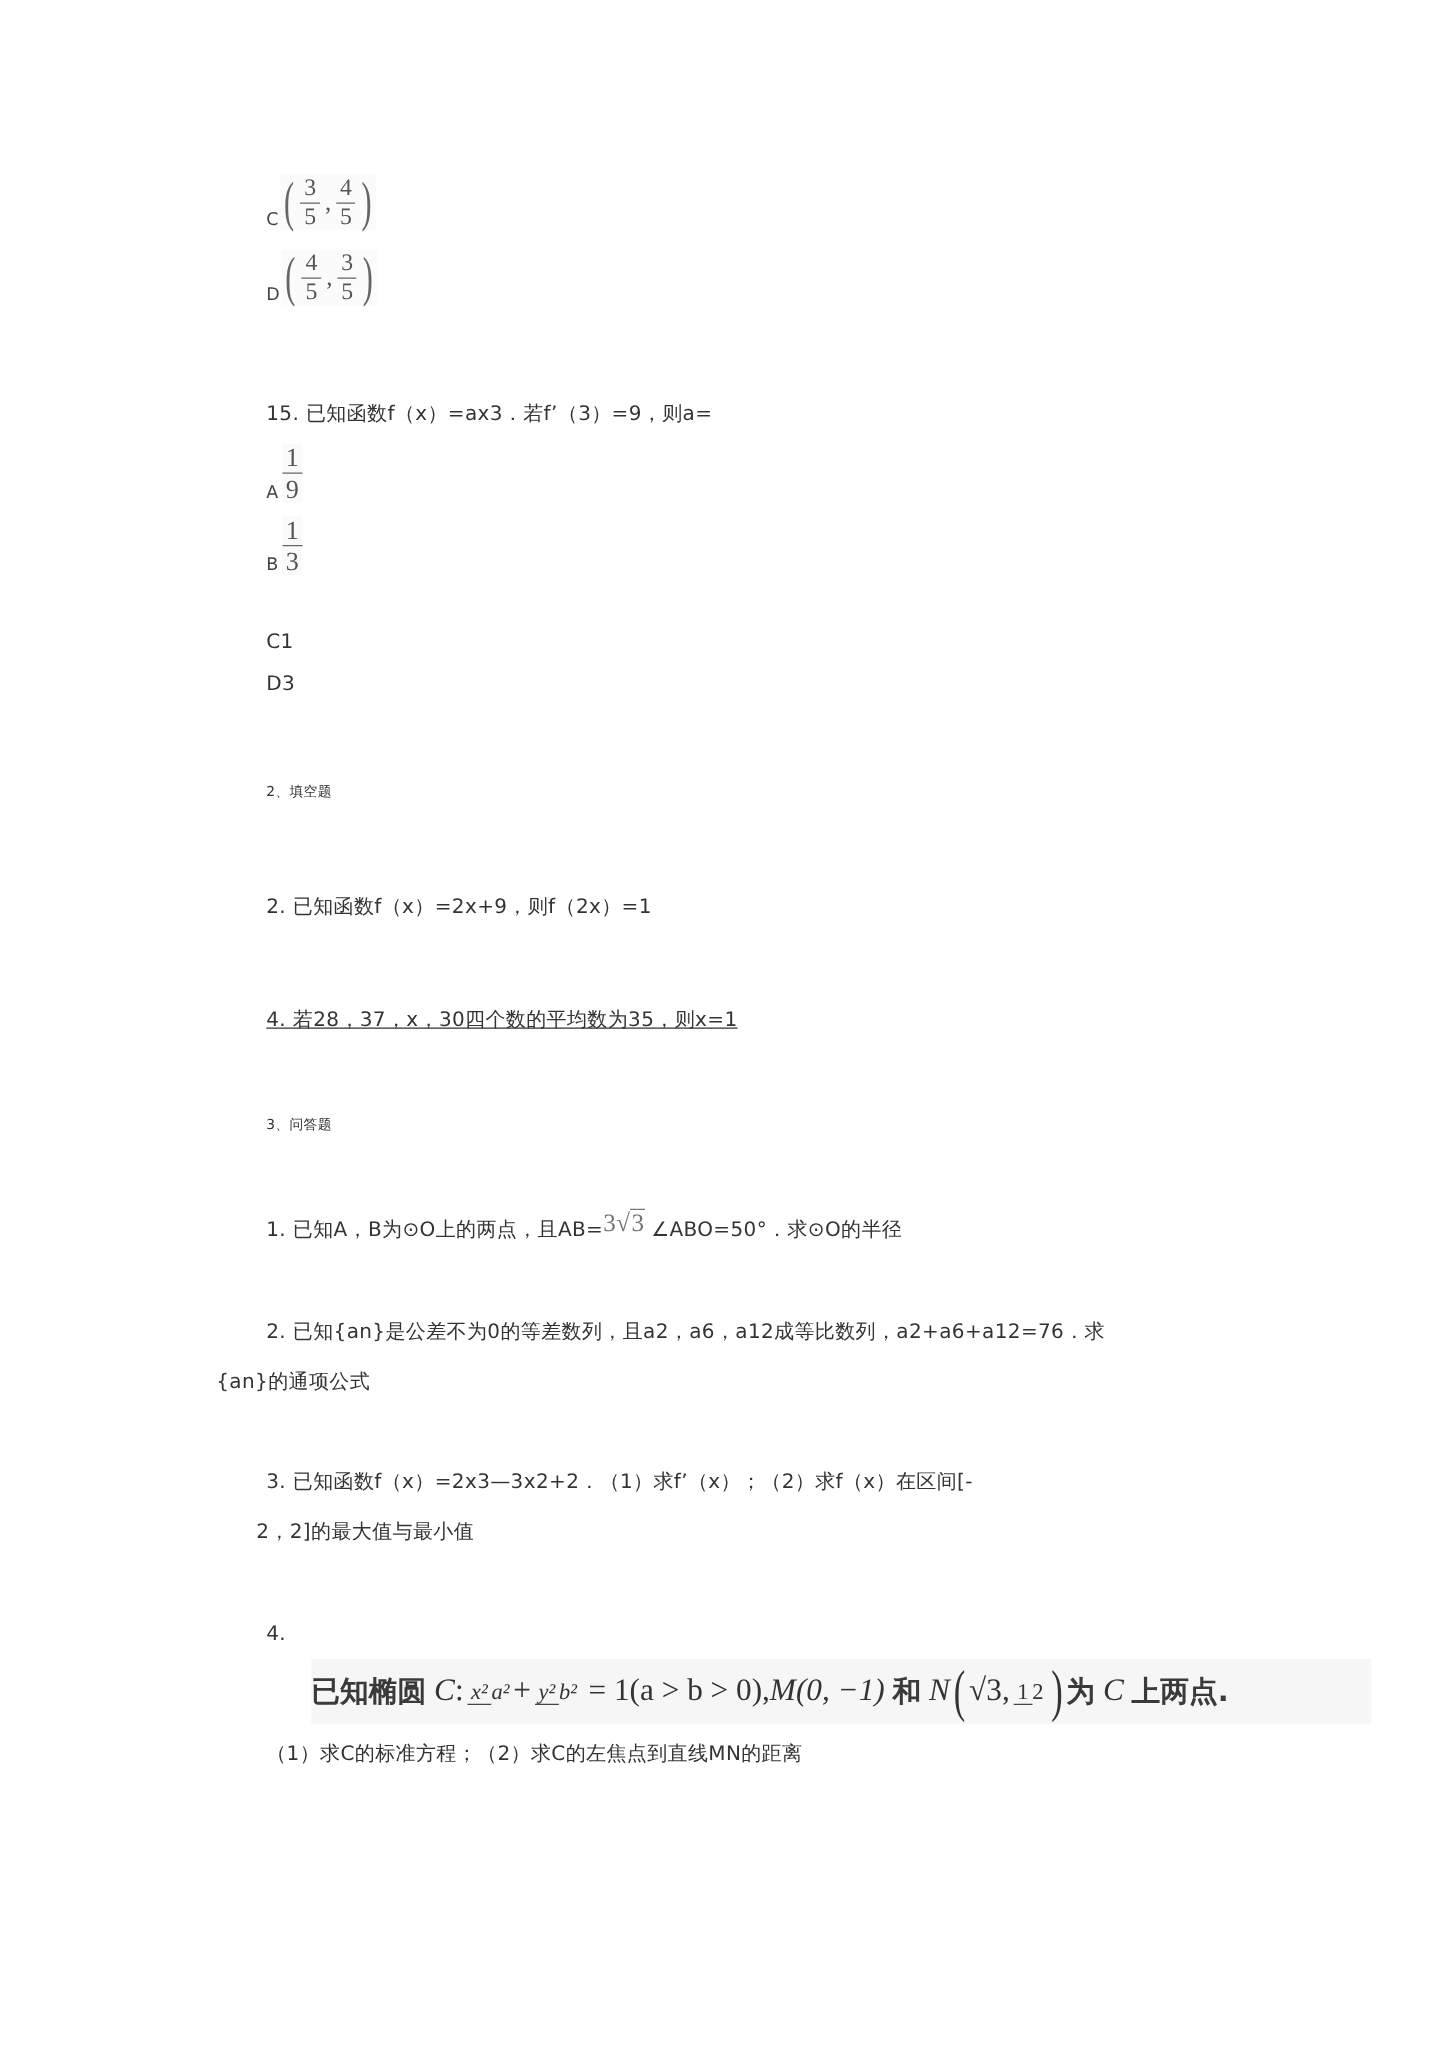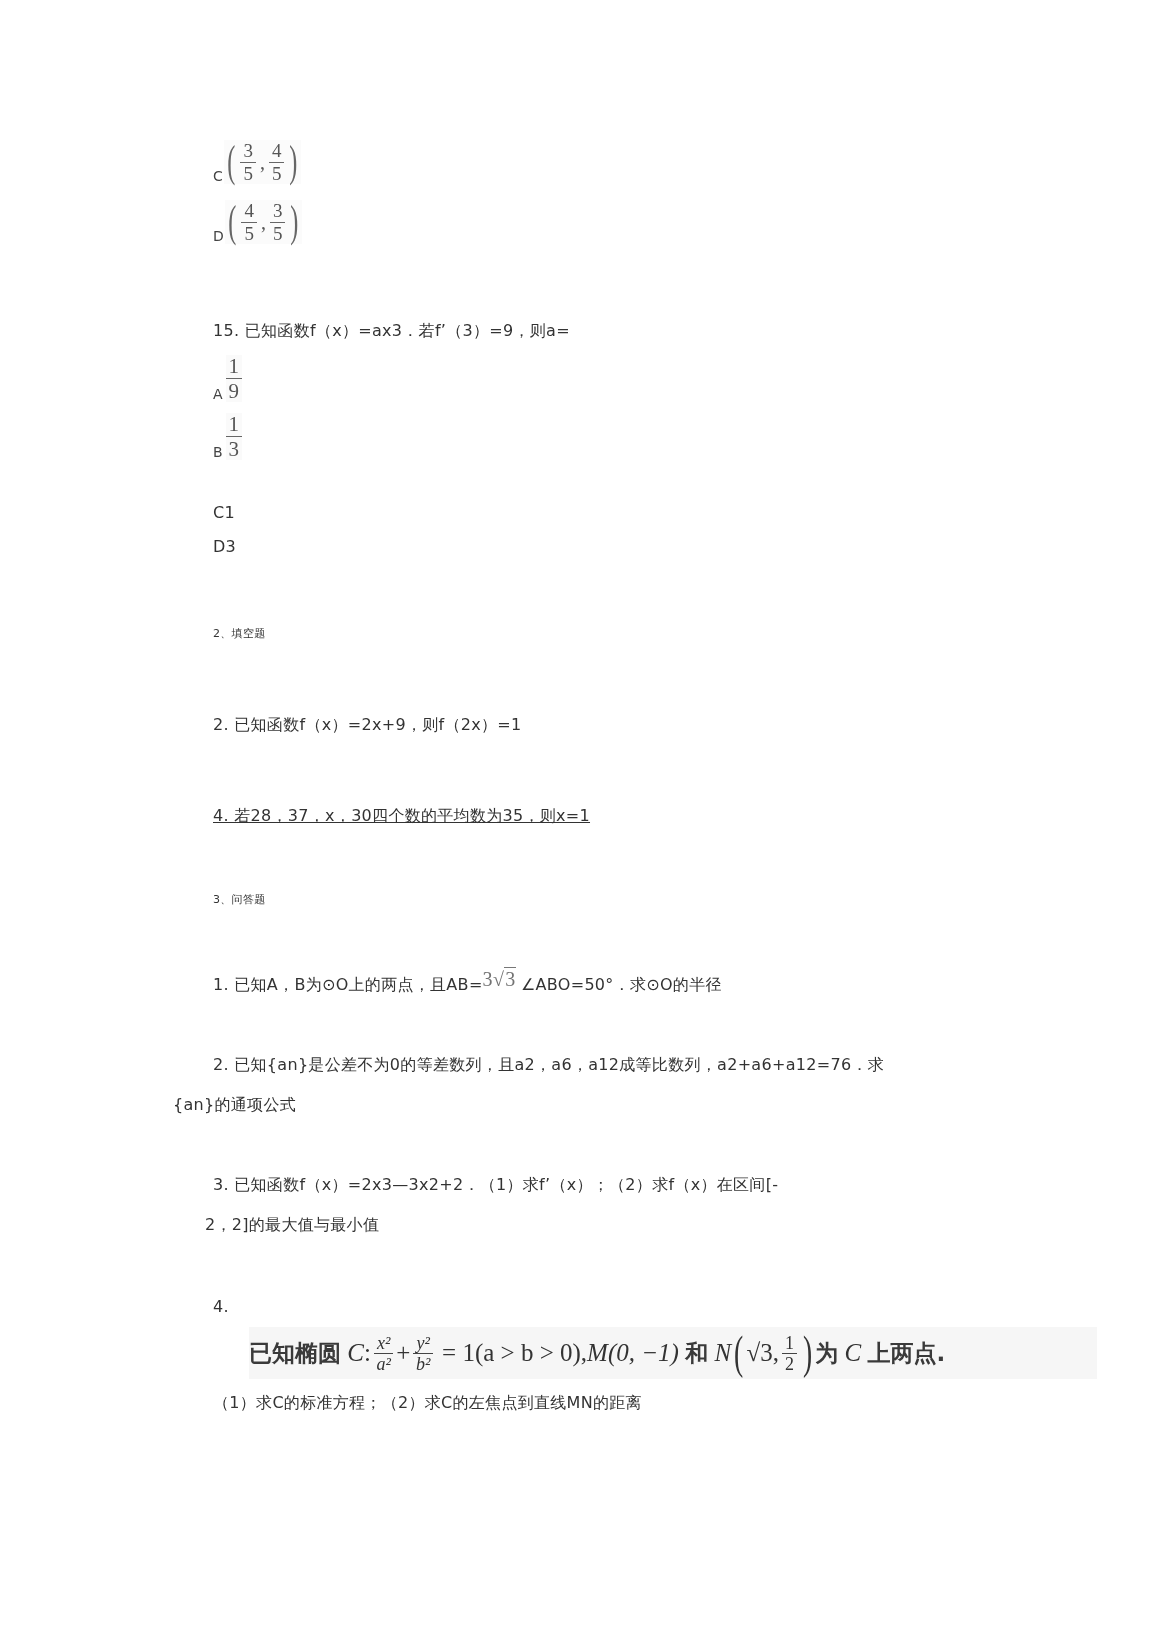--- a/index.html
+++ b/index.html
@@ -28,21 +28,21 @@
   .frac-big { font-size: 21px; line-height: 22px; }
   .sqrt-wrap { font-family: "Liberation Serif", serif; color: #737373; font-size: 20px; position: relative; top: -4px; }
   .sqrt-wrap .rad { border-top: 1px solid #777; padding-left: 1px; }
   .ellipse-box {
     position: absolute; left: 212px; top: 1327px; width: 848px; height: 52px;
     background: #f6f6f6; display: flex; align-items: center;
     font-family: "Liberation Serif", "DejaVu Serif", serif; color: #333; font-size: 25px; white-space: nowrap; margin-left: 37px;
   }
   .ellipse-box .cjk { font-family: "DejaVu Sans", sans-serif; font-size: 23px; font-weight: bold; color: #3a3a3a; }
   .ellipse-box i { font-style: italic; }
-  .efrac { display: inline-flex; flex-direction: column; align-items: center; font-size: 18px; line-height: 20px; margin: 0 3px; font-style: italic; }
+  .efrac { display: inline-flex; flex-direction: row; font-size: 18px; line-height: 20px; margin: 0 3px; font-style: italic; }
   .efrac .num { border-bottom: 1.2px solid #444; padding: 0 3px; }
   .ebig-paren { font-size: 46px; line-height: 46px; display: inline-block; transform: scaleX(0.6); font-weight: 200; }
 </style>
 </head>
 <body>
 
 <div class="opt" style="left:213px; top:140px;">
   <span class="opt-label">C</span>
   <span class="math">
     <span class="paren">(</span>

